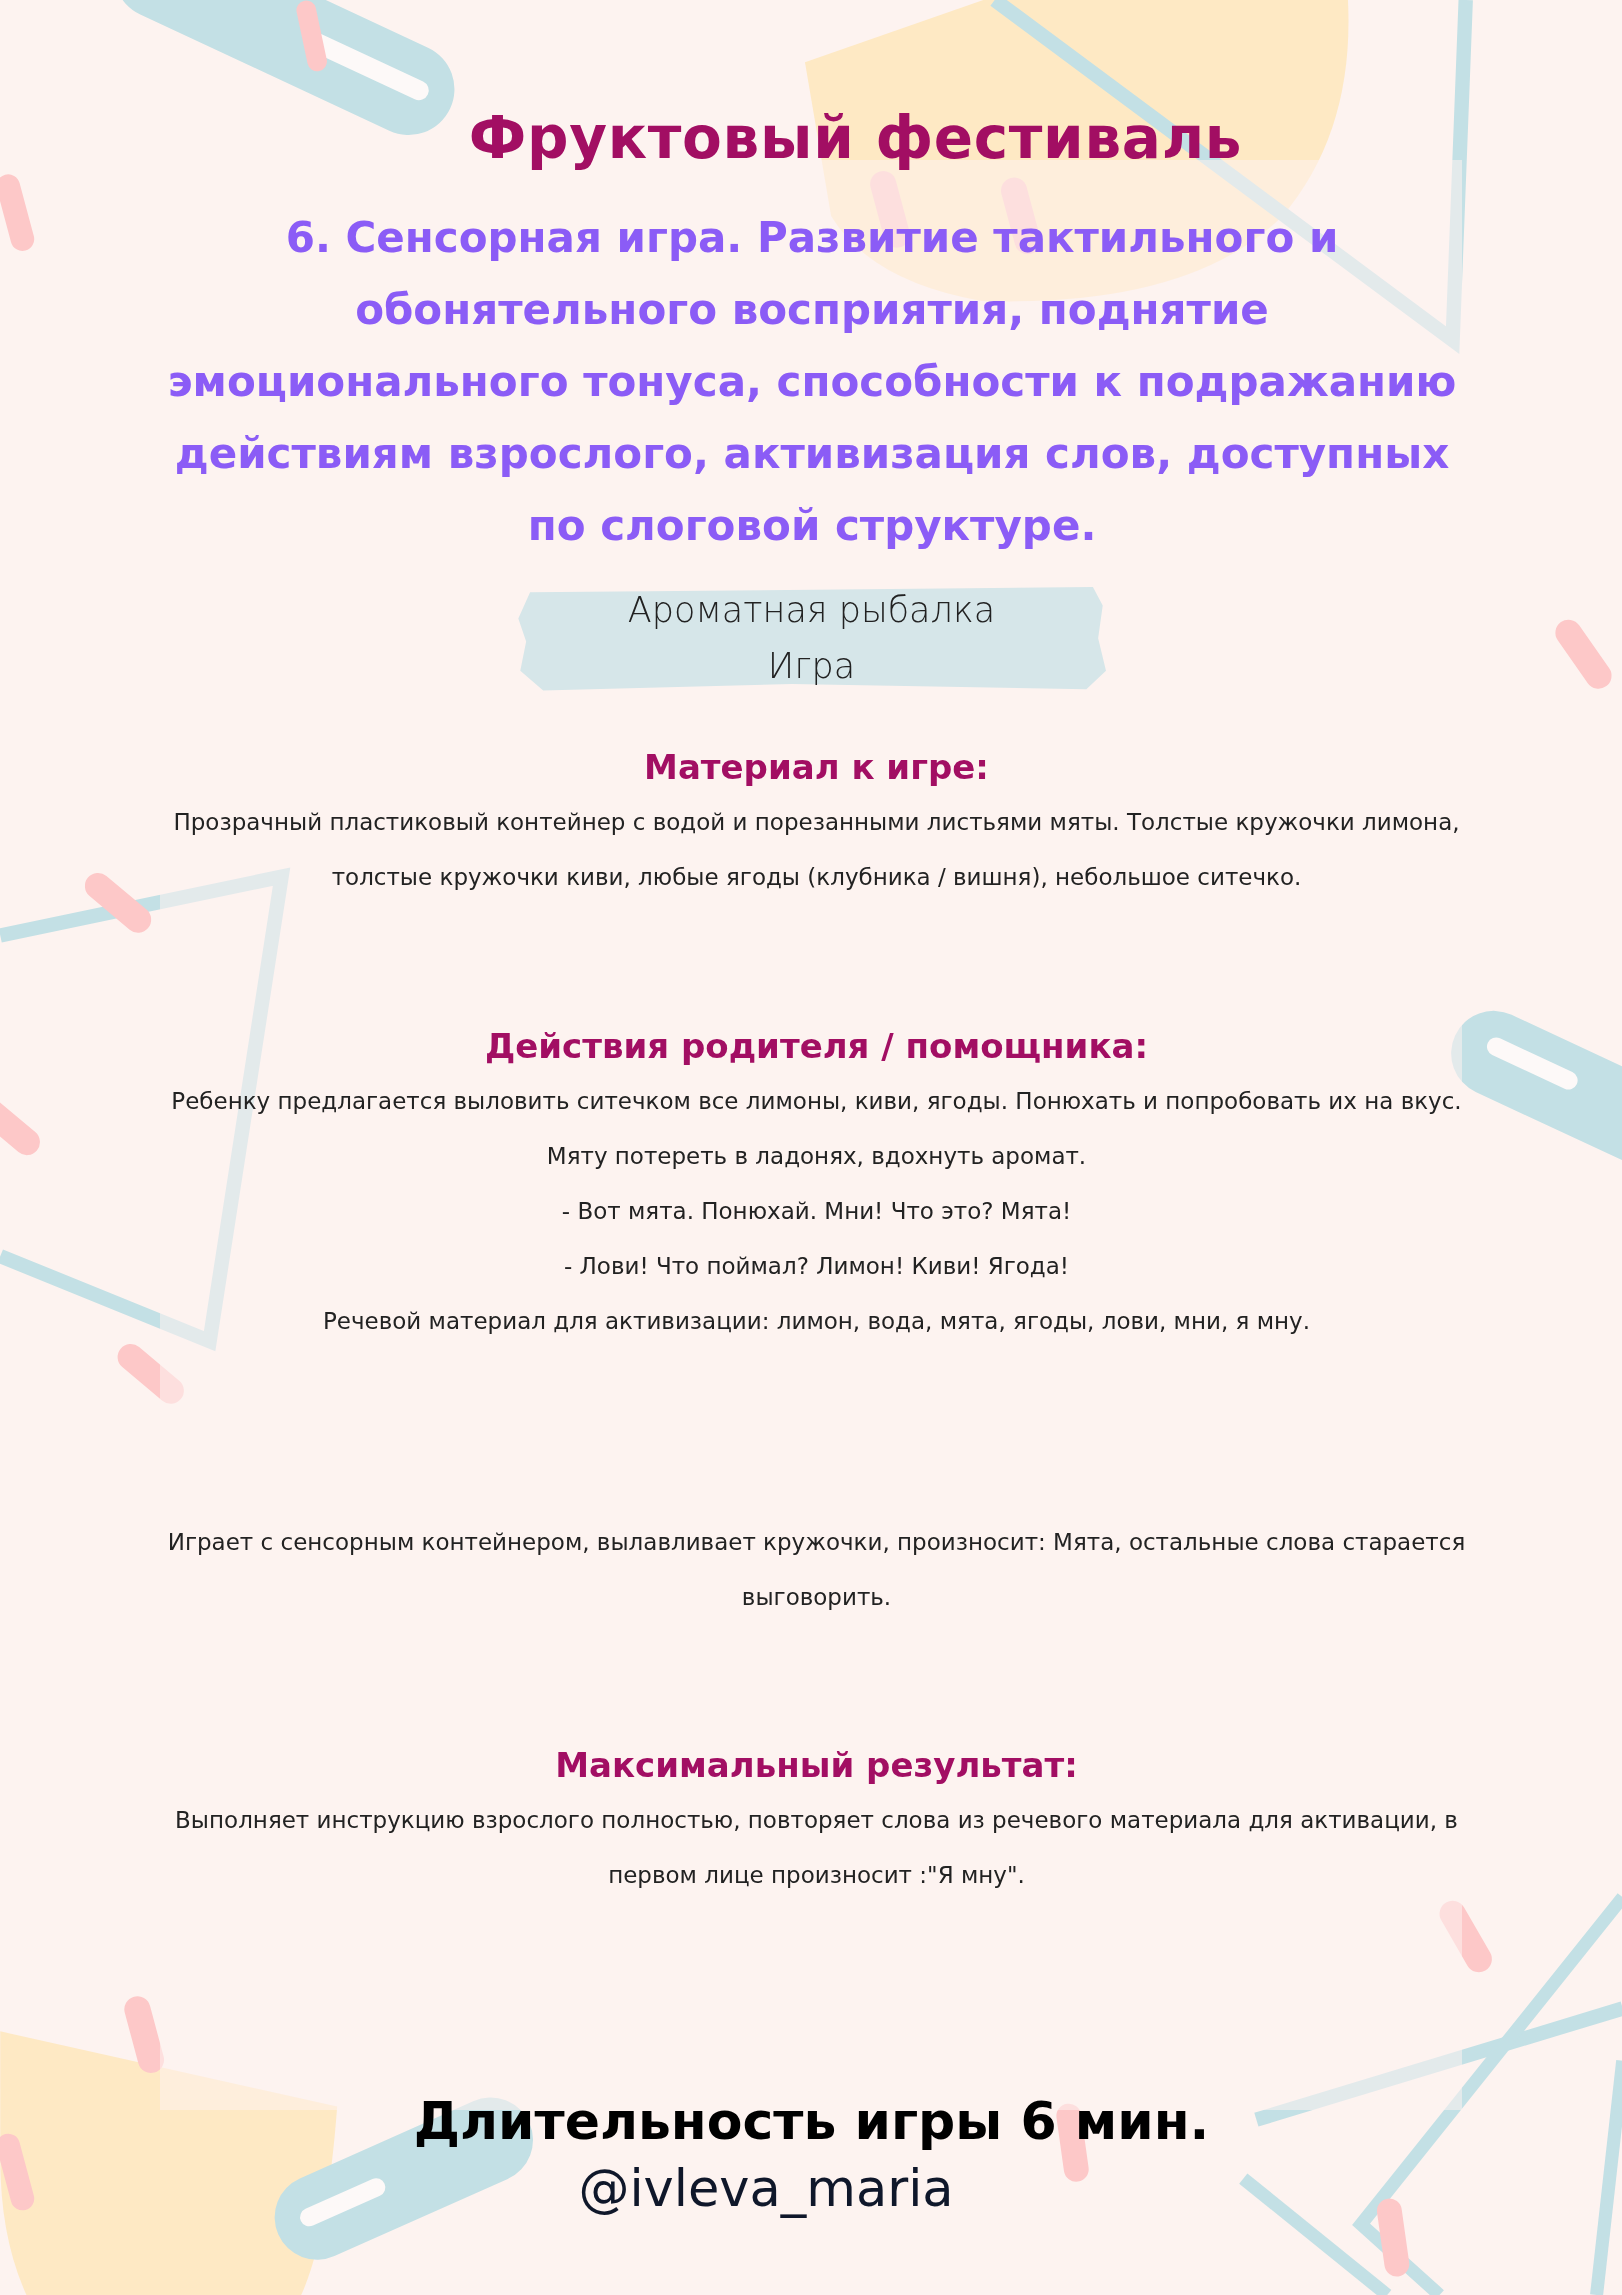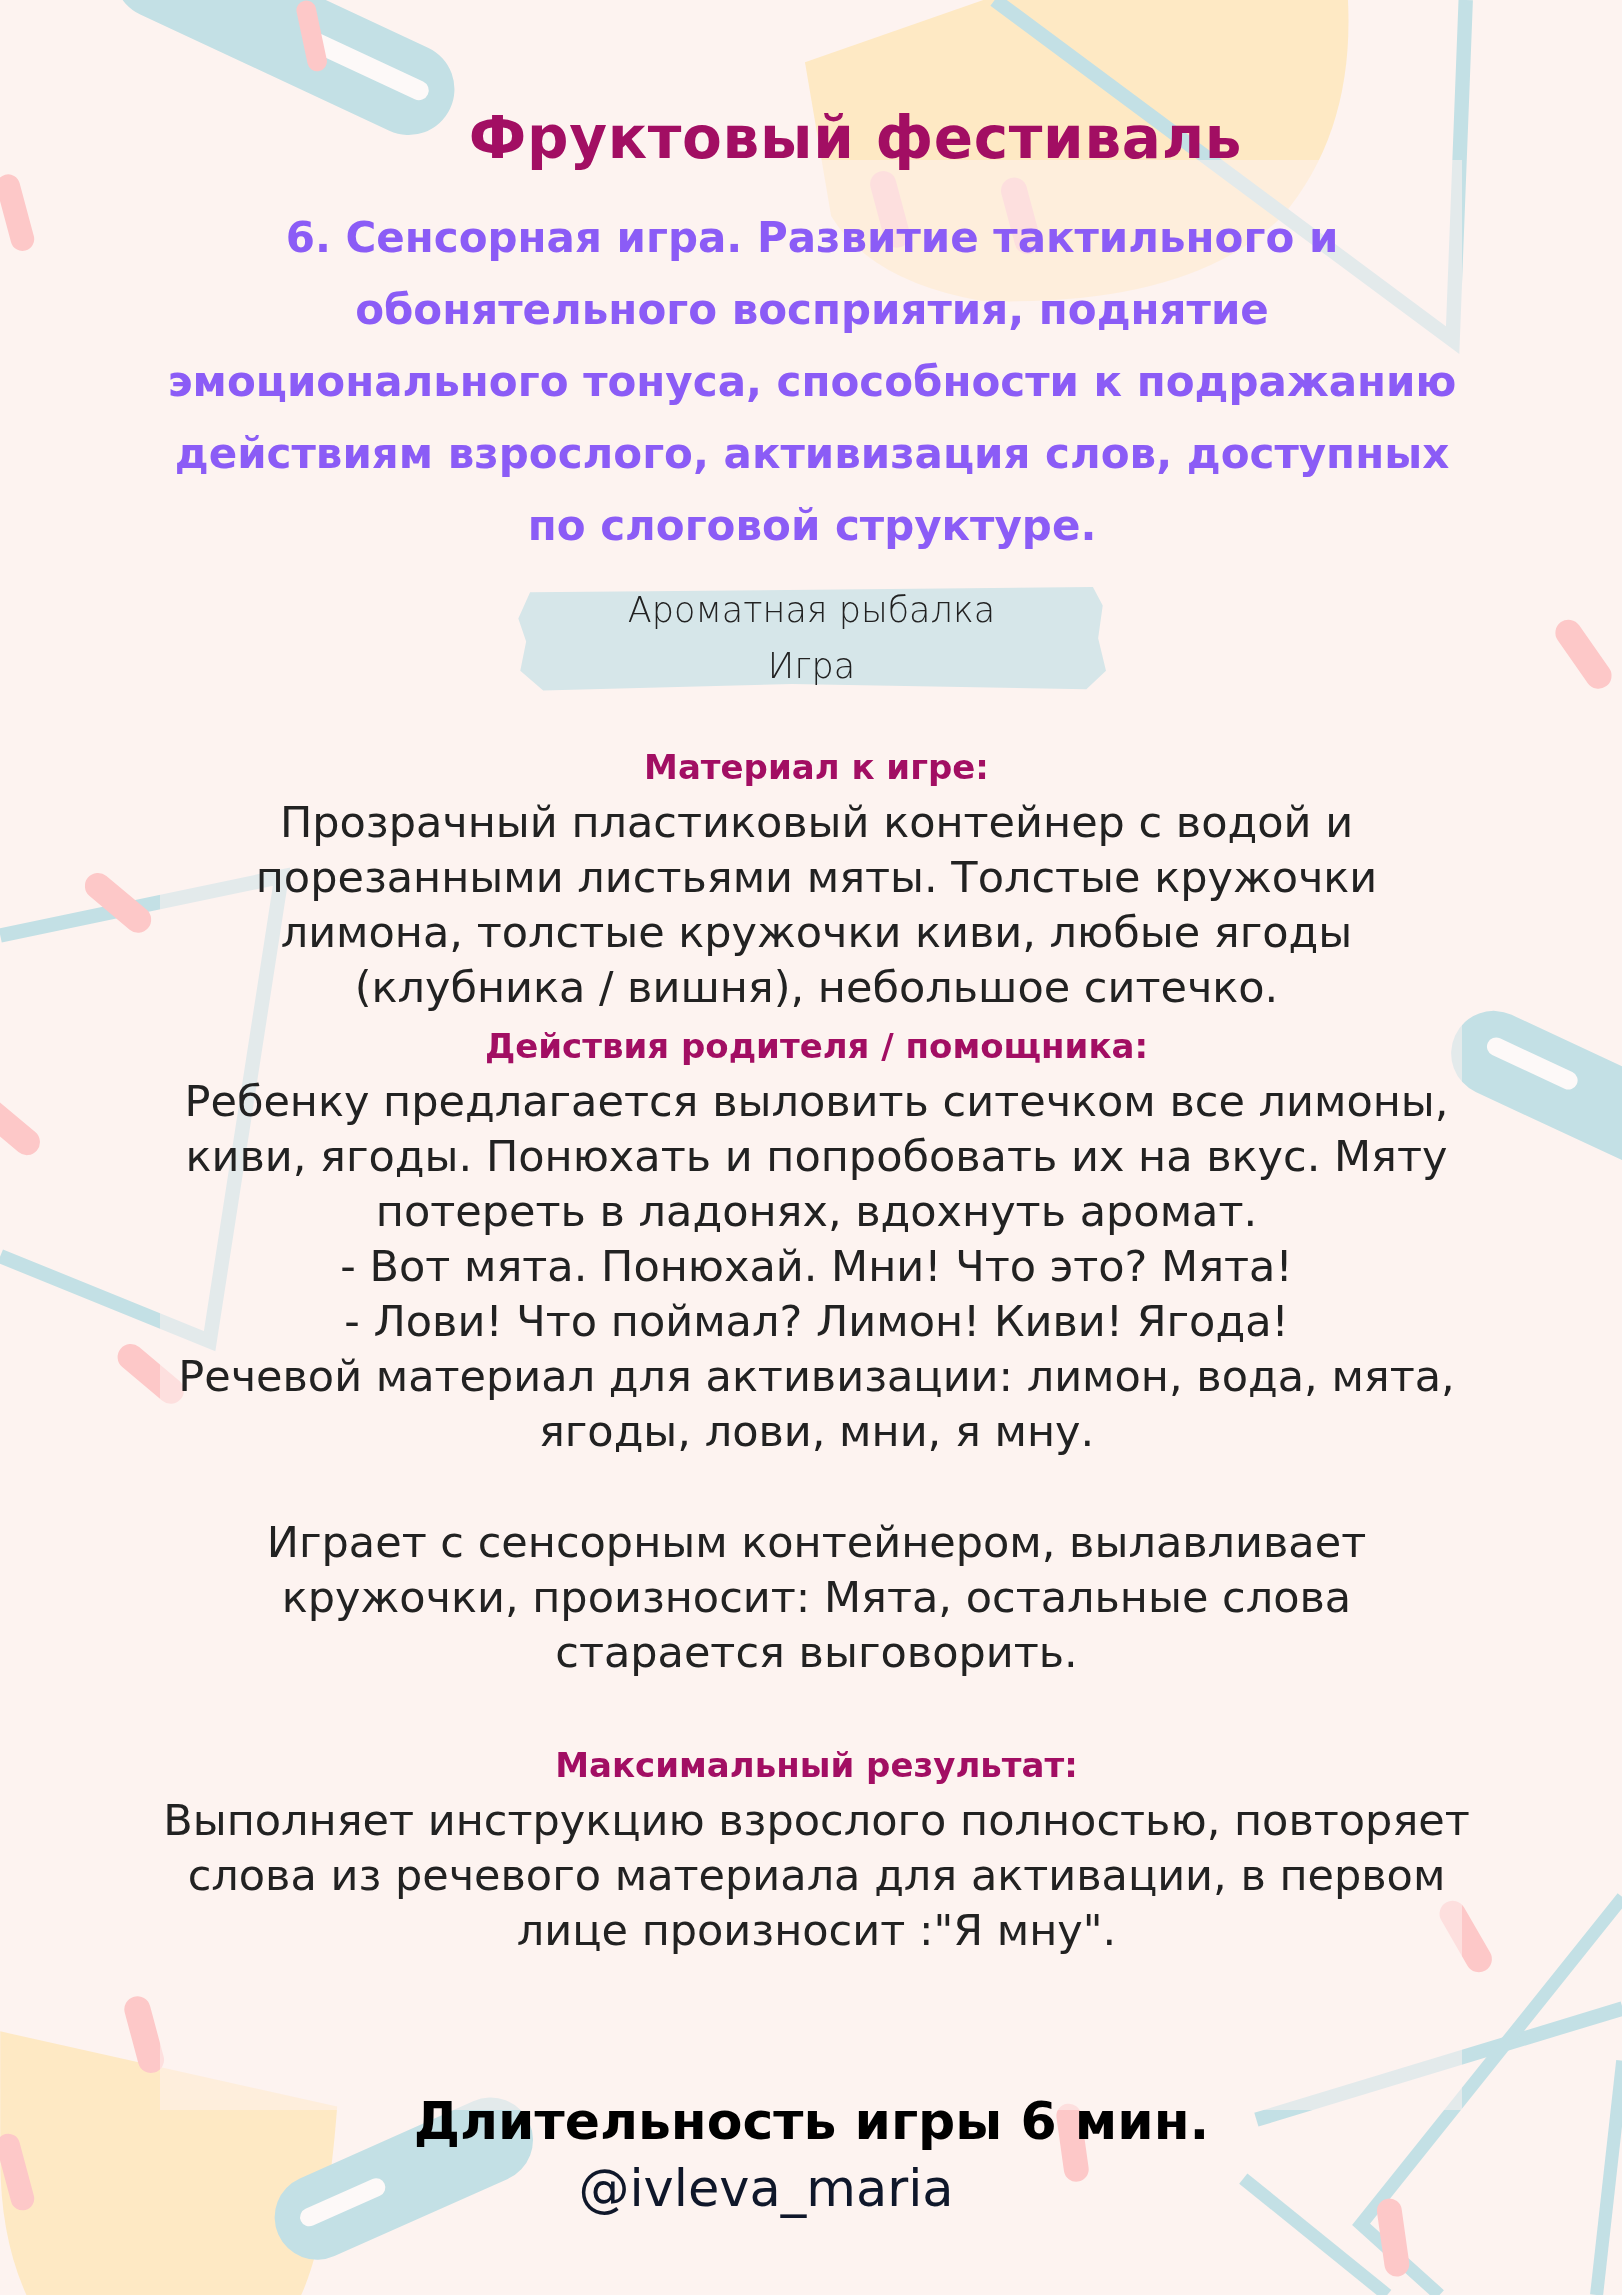--- a/index.html
+++ b/index.html
@@ -28,21 +28,21 @@
   }
   .game-badge svg { position: absolute; left: 0; top: 0; }
   .game-badge .lines {
     position: absolute; left: 0; top: 0; width: 589px; text-align: center;
     font-size: 35px; line-height: 56px; font-weight: 300; color: #222; padding-top: 2.6px;
   }
   .section { position: absolute; left: 162px; width: 1309px; z-index: 2; text-align: center; }
   .section h3 {
     margin: 0; font-size: 34px; color: #a20e63; font-weight: bold; line-height: 56px;
   }
-  .section p { margin: 0; font-size: 43px; line-height: 55px; color: #222; white-space: pre-line; }
+  .section p { margin: 0; font-size: 23px; line-height: 55px; color: #222; white-space: pre-line; }
   .footer-duration {
     position: absolute; left: 0; width: 1623px; top: 2091px; z-index: 2;
     text-align: center; font-size: 52px; font-weight: bold; color: #000;
   }
   .footer-handle {
     position: absolute; left: 0; width: 1532px; top: 2159px; z-index: 2;
     text-align: center; font-size: 51px; color: #0f172a;
   }
 </style>
 </head>

